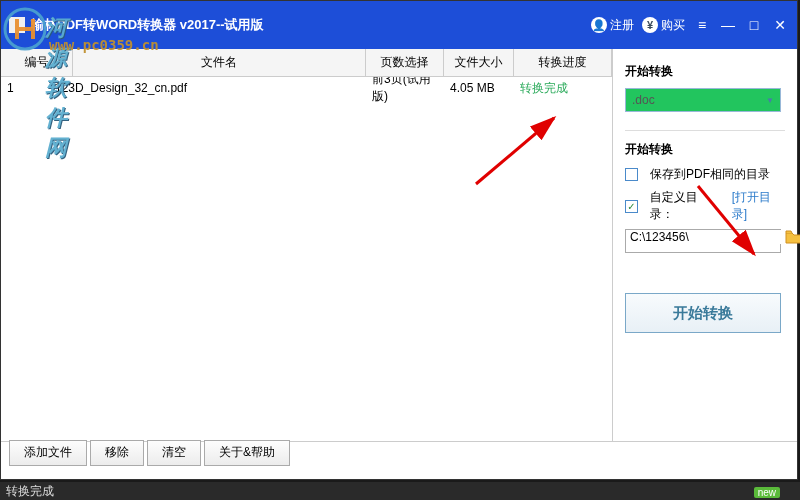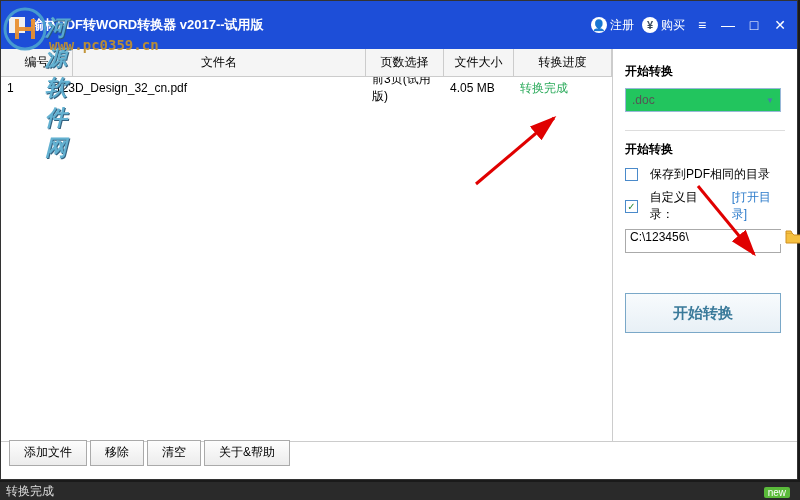--- a/index.html
+++ b/index.html
@@ -36,21 +36,21 @@
 .chk.checked{color:#2a8a3a}
 .link{color:#2a7aca;cursor:pointer}
 .path-input{width:156px;height:24px;border:1px solid #aaa;display:flex;align-items:flex-start;padding:0 4px;margin-top:6px}
 .path-input input{flex:1;border:none;outline:none;font-size:12px}
 .folder-icon{width:18px;height:14px;cursor:pointer}
 .folder-icon svg{width:18px;height:14px}
 .start-btn{width:156px;height:40px;border:1px solid #7aa8c8;background:linear-gradient(#f8fbfd,#e8f0f6);color:#3a7a9a;font-size:15px;font-weight:bold;cursor:pointer;margin-top:40px;display:flex;align-items:center;justify-content:center}
 .bottom-bar{height:22px;border-top:1px solid #ccc;display:flex;align-items:center;padding:0 8px;gap:3px;background:#fff}
 .btn{height:26px;padding:0 14px;border:1px solid #aaa;background:linear-gradient(#fdfdfd,#ececec);cursor:pointer;display:flex;align-items:center;font-size:12px}
 .statusbar{height:18px;background:#2a2a2a;color:#ddd;font-size:11px;padding:2px 6px;position:absolute;bottom:0;left:0;right:0;display:flex;align-items:center}
-.new-badge{position:absolute;right:10px;bottom:2px;background:#5aba3a;color:#fff;font-size:10px;padding:0 4px;border-radius:2px}
+.new-badge{position:absolute;right:20px;bottom:2px;background:#5aba3a;color:#fff;font-size:10px;padding:0 4px;border-radius:2px}
 .arrow{position:absolute;pointer-events:none}
 .arrow svg{overflow:visible}
 </style>
 </head>
 <body>
 
 <div class="window">
   <div class="titlebar">
     <div class="titlebar-icon"></div>
     <div class="title-text">输林PDF转WORD转换器 v2017--试用版</div>

